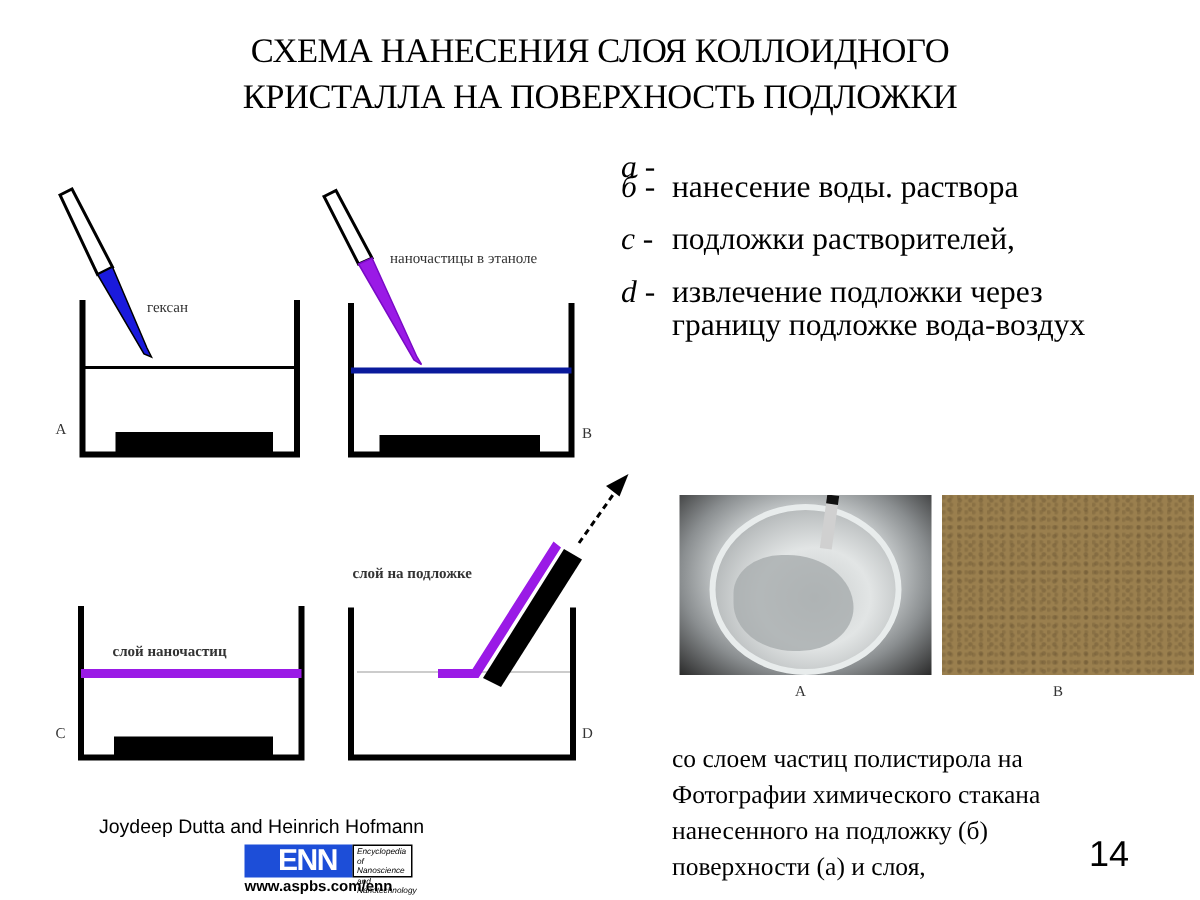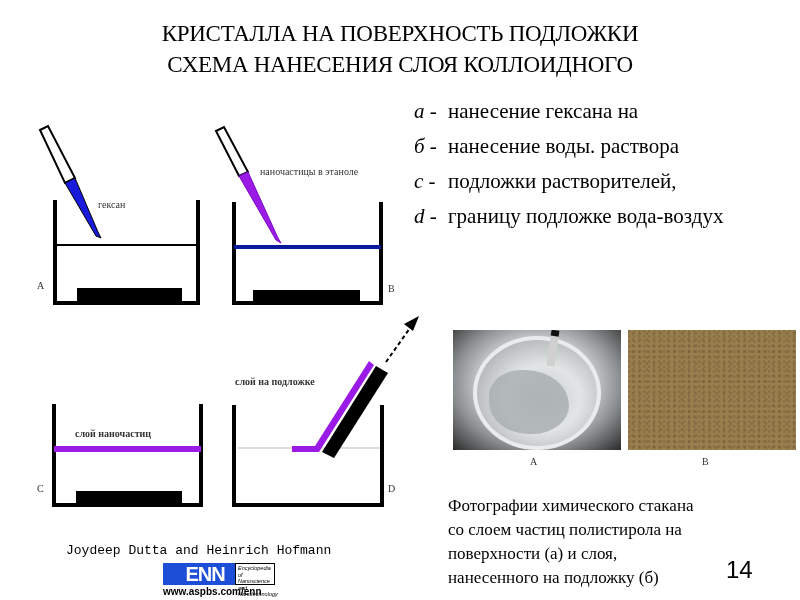--- a/index.html
+++ b/index.html
@@ -23,35 +23,35 @@
               background:#a7acae; opacity:0.8; }
     .photoA .tweezer { position:absolute; left:96px; top:0px; width:8px; height:30px; background:#d0d0d0;
               border-top:6px solid #111; transform:rotate(8deg); }
     .photoB { left:628px; top:330px; width:168px; height:120px;
               background:
                 radial-gradient(circle at 20% 30%, rgba(90,70,40,0.25) 0 1px, transparent 2px) 0 0/5px 5px,
                 radial-gradient(circle at 70% 60%, rgba(60,45,25,0.22) 0 1px, transparent 2px) 0 0/7px 6px,
                 #9a7f4e; }
     .cap { position:absolute; font-size:10px; color:#333; }
     .photo-caption { position:absolute; left:448px; top:494px; width:340px; font-size:17px; line-height:24px; }
-    .authors { position:absolute; left:66px; top:543px; font-family:Liberation Mono, monospace; font-size:13px; }
+    .authors { position:absolute; left:66px; top:543px; font-family:Liberation Sans, sans-serif; font-size:13px; }
     .enn { position:absolute; left:163px; top:563px; width:112px; height:22px; display:flex; }
     .enn .logo { background:#1d4ed8; color:#fff; font-family:"Liberation Sans", sans-serif; font-weight:bold;
                  font-size:20px; line-height:22px; width:68px; text-align:center; letter-spacing:-1px;padding-left:12px; }
     .enn .desc { border:1px solid #000; font-family:"Liberation Sans", sans-serif; font-style:italic;
                  font-size:5.5px; line-height:6.5px; padding:1px 2px; width:40px; box-sizing:border-box; }
     .url { position:absolute; left:163px; top:586px; font-family:"Liberation Sans", sans-serif; font-weight:bold; font-size:10px; }
     .page-num { position:absolute; left:726px; top:556px; font-size:24px; font-family:"Liberation Sans", sans-serif; }
   </style>
 </head>
 <body>
 
 <div class="title">
+  <div>СХЕМА НАНЕСЕНИЯ СЛОЯ КОЛЛОИДНОГО</div>
   <div>КРИСТАЛЛА НА ПОВЕРХНОСТЬ ПОДЛОЖКИ</div>
-  <div>СХЕМА НАНЕСЕНИЯ СЛОЯ КОЛЛОИДНОГО</div>
 </div>
 
 <svg class="diagram" viewBox="0 0 440 600" width="440" height="600">
 
   <g>
     <polyline points="55,200 55,303 198,303 198,200" fill="none" stroke="#000" stroke-width="4"></polyline>
     <line x1="55" y1="245" x2="198" y2="245" stroke="#000" stroke-width="2"></line>
     <rect x="77" y="288" width="105" height="14" fill="#000"></rect>
     <g>
       <polygon points="40,130 48,126 75,178 65,183" fill="#fff" stroke="#000" stroke-width="2"></polygon>
@@ -89,50 +89,50 @@
     <line x1="386" y1="362" x2="410" y2="328" stroke="#000" stroke-width="2" stroke-dasharray="4,3"></line>
     <polygon points="419,316 404,324 413,331" fill="#000"></polygon>
     <text x="235" y="385" font-size="10" fill="#333" font-weight="bold" font-family="Liberation Serif, serif">слой на подложке</text>
     <text x="388" y="492" font-size="10" fill="#333" font-family="Liberation Serif, serif">D</text>
   </g>
 </svg>
 
 <div class="legend">
   <div class="item">
     <span class="key"><span>a</span> <span>-</span></span>
-    <span>нанесение гексана на</span>
   </div>
   <div class="item">
     <span class="key"><span>б</span> <span>-</span></span>
     <span>нанесение воды. раствора</span>
   </div>
   <div class="item">
     <span class="key"><span>c</span> <span>-</span></span>
     <span>подложки растворителей,</span>
   </div>
   <div class="item">
     <span class="key"><span>d</span> <span>-</span></span>
+    <span>извлечение подложки через</span>
     <span class="l2">границу подложке вода-воздух</span>
   </div>
 </div>
 
 <div class="photo photoA">
   <div class="dish"></div>
   <div class="film"></div>
   <div class="tweezer"></div>
 </div>
 <div class="cap" style="left:530px; top:456px;">A</div>
 <div class="photo photoB"></div>
 <div class="cap" style="left:702px; top:456px;">B</div>
 
 <div class="photo-caption">
+  <div>со слоем частиц полистирола на</div>
   <div>Фотографии химического стакана</div>
-  <div>со слоем частиц полистирола на</div>
+  <div>нанесенного на подложку (б)</div>
   <div>поверхности (a) и слоя,</div>
-  <div>нанесенного на подложку (б)</div>
 </div>
 
 <div class="authors">Joydeep Dutta and Heinrich Hofmann</div>
 <div class="enn">
   <div class="logo">ENN</div>
   <div class="desc">
     <div>Encyclopedia of</div>
     <div>Nanoscience and</div>
     <div>Nanotechnology</div>
   </div>

